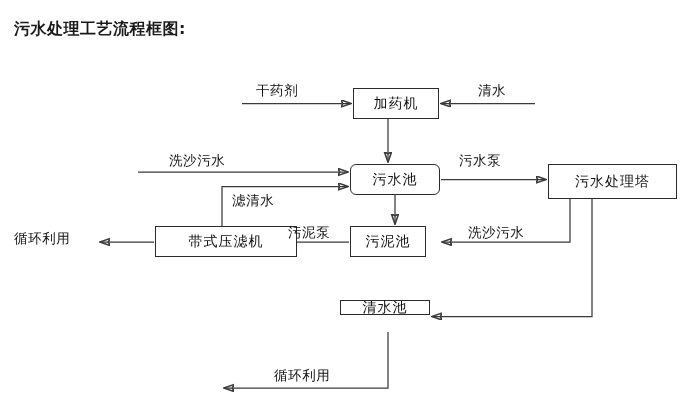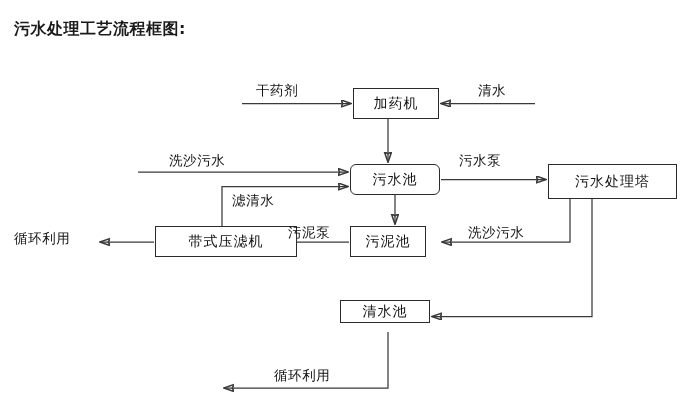--- a/index.html
+++ b/index.html
@@ -101,21 +101,21 @@
   <div class="box" style="left:353px; top:88px; width:86px; height:31px;">加药机</div>
 
   <div class="box" style="left:350px; top:164px; width:90px; height:31px;border-radius:6px;">污水池</div>
 
   <div class="box" style="left:548px; top:164px; width:129px; height:35px;">污水处理塔</div>
 
   <div class="box" style="left:350px; top:226px; width:76px; height:31px;">污泥池</div>
 
   <div class="box" style="left:155px; top:226px; width:142px; height:31px;">带式压滤机</div>
 
-  <div class="box" style="left:340px; top:300px; width:90px; height:23px;">清水池</div>
+  <div class="box" style="left:340px; top:300px; width:90px; height:15px;">清水池</div>
 
   <div class="lbl" style="left:256px; top:82px;">干药剂</div>
 
   <div class="lbl" style="left:478px; top:82px;">清水</div>
 
   <div class="lbl" style="left:169px; top:152px;">洗沙污水</div>
 
   <div class="lbl" style="left:232px; top:192px;">滤清水</div>
 
   <div class="lbl" style="left:459px; top:152px;">污水泵</div>

